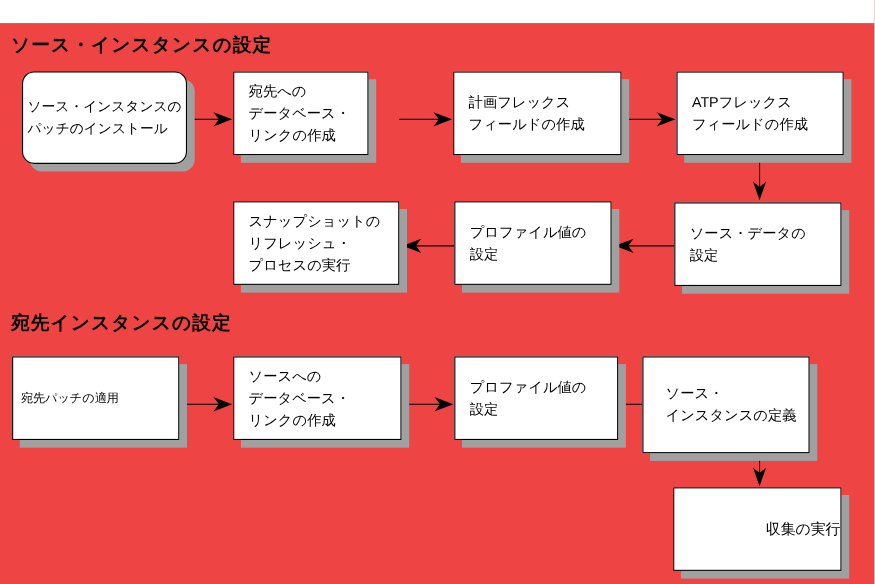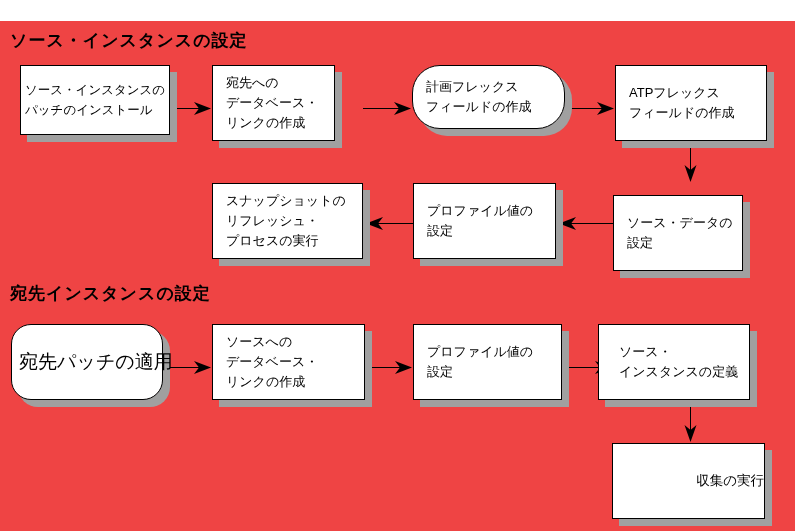--- a/index.html
+++ b/index.html
@@ -9,21 +9,21 @@
   .node {
     position:absolute; box-sizing:border-box;
     background:#ffffff; border:1px solid #000000;
     box-shadow:7px 7px 0 #a0a0a0;
     display:flex; flex-direction:column; justify-content:center;
     padding-left:13px; font-size:13px; line-height:20px;
     color:#000000; white-space:nowrap;
   }
   .node.tight { padding-left:4px; font-size:12.5px; }
   .node.center { padding-left:0; align-items:flex-end; font-size:13.5px; }
-  .node.big { font-size:19px;border-radius:20px; }
+  .node.big { font-size:11px; }
   .ln { display:block; }
   svg.arrows { position:absolute; left:0; top:0; pointer-events:none; }
   svg.arrows line { stroke:#000000; stroke-width:1; }
   svg.arrows polygon { fill:#000000; stroke:none; }
 </style>
 </head>
 <body>
 
 <div class="canvas">
 
@@ -70,53 +70,53 @@
     </g>
 
     <g>
       <line x1="690.5" y1="379" x2="690.5" y2="410"></line>
         <polygon points="684.5,404 690.5,409 696.5,404 690.5,421"></polygon>
     </g>
   </svg>
 
   <div class="sec-title" style="left:10px; top:8px;">ソース・インスタンスの設定</div>
 
-  <div class="node tight" style="left:20px; top:44px; width:150px; height:70px;">
+  <div class="node tight" style="left:20px; top:44px; width:150px; height:84px;border-radius:11px;">
     <span class="ln">ソース・インスタンスの</span>
     <span class="ln">パッチのインストール</span>
   </div>
 
   <div class="node" style="left:212px; top:44px; width:123px; height:76px;">
     <span class="ln">宛先への</span>
     <span class="ln">データベース・</span>
     <span class="ln">リンクの作成</span>
   </div>
 
-  <div class="node" style="left:412px; top:44px; width:153px; height:64px;border-radius:28px;">
+  <div class="node" style="left:412px; top:44px; width:153px; height:76px;">
     <span class="ln">計画フレックス</span>
     <span class="ln">フィールドの作成</span>
   </div>
 
   <div class="node" style="left:615px; top:44px; width:152px; height:76px;">
     <span class="ln">ATPフレックス</span>
     <span class="ln">フィールドの作成</span>
   </div>
 
   <div class="node" style="left:212px; top:162px; width:151px; height:76px;">
     <span class="ln">スナップショットの</span>
     <span class="ln">リフレッシュ・</span>
     <span class="ln">プロセスの実行</span>
   </div>
 
   <div class="node" style="left:413px; top:162px; width:143px; height:76px;">
     <span class="ln">プロファイル値の</span>
     <span class="ln">設定</span>
   </div>
 
-  <div class="node" style="left:613px; top:174px; width:130px; height:76px;">
+  <div class="node" style="left:613px; top:163px; width:152px; height:76px;">
     <span class="ln">ソース・データの</span>
     <span class="ln">設定</span>
   </div>
 
   <div class="sec-title" style="left:10px; top:261px;">宛先インスタンスの設定</div>
 
   <div class="node big" style="left:11px; top:303px; width:152px; height:76px; padding-left:7px;">
     <span class="ln">宛先パッチの適用</span>
   </div>
 
@@ -124,21 +124,21 @@
     <span class="ln">ソースへの</span>
     <span class="ln">データベース・</span>
     <span class="ln">リンクの作成</span>
   </div>
 
   <div class="node" style="left:413px; top:303px; width:149px; height:76px;">
     <span class="ln">プロファイル値の</span>
     <span class="ln">設定</span>
   </div>
 
-  <div class="node" style="left:598px; top:303px; width:152px; height:76px;padding-left:20px;">
+  <div class="node" style="left:584px; top:303px; width:152px; height:88px;padding-left:20px;">
     <span class="ln">ソース・</span>
     <span class="ln">インスタンスの定義</span>
   </div>
 
   <div class="node center" style="left:612px; top:422px; width:153px; height:76px;">
     <span class="ln">収集の実行</span>
   </div>
 
 </div>
 

